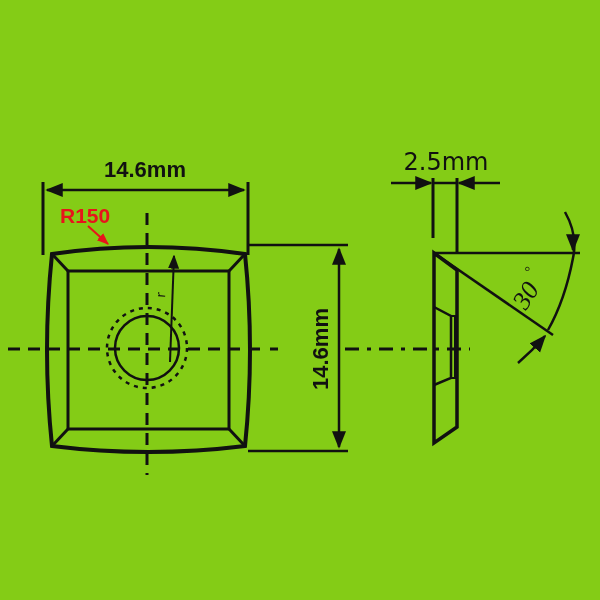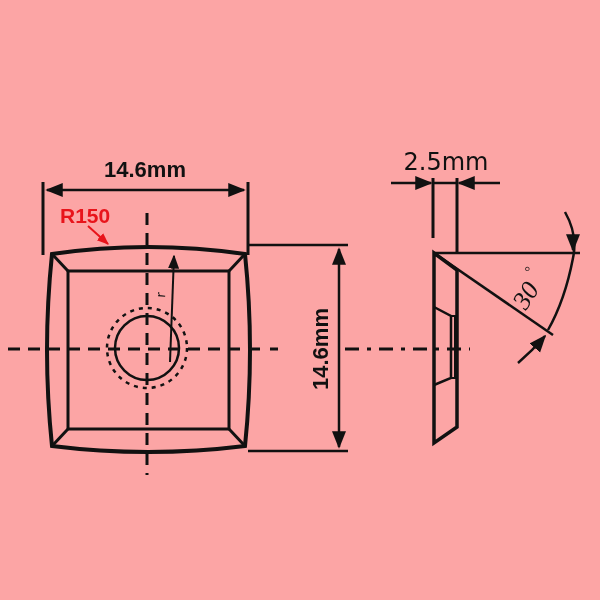--- a/index.html
+++ b/index.html
@@ -1,16 +1,16 @@
 <!DOCTYPE html>
 <html><head>
   <meta charset="utf-8">
   <style>
     html, body { margin: 0; padding: 0; background: #ffffff; }
-    #canvas { position: relative; width: 600px; height: 600px; background: #fca5a5; overflow: hidden; }
+    #canvas { position: relative; width: 600px; height: 600px; background: #84cc16; overflow: hidden; }
     svg { position: absolute; left: 0; top: 0; }
     .lbl { font-family: "Liberation Sans", sans-serif; font-weight: bold; fill: #111111; }
     .lbl-thin { font-family: "DejaVu Sans", sans-serif; fill: #111111; }
     .lbl-red { font-family: "Liberation Sans", sans-serif; font-weight: bold; fill: #e8141b; }
     .lbl-ital { font-family: "Liberation Serif", serif; font-style: italic; fill: #111111; }
   </style>
 </head>
 <body>
 
 <div id="canvas">

